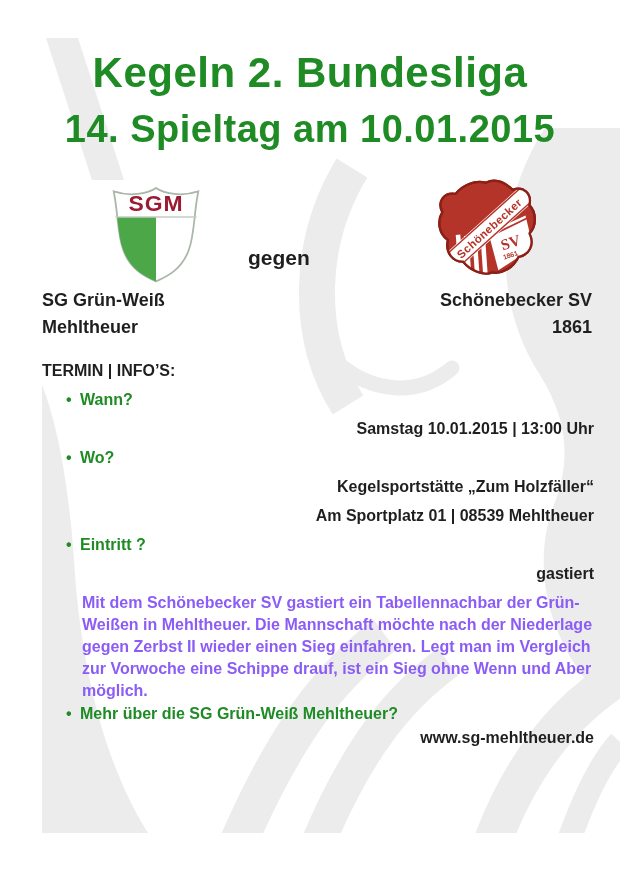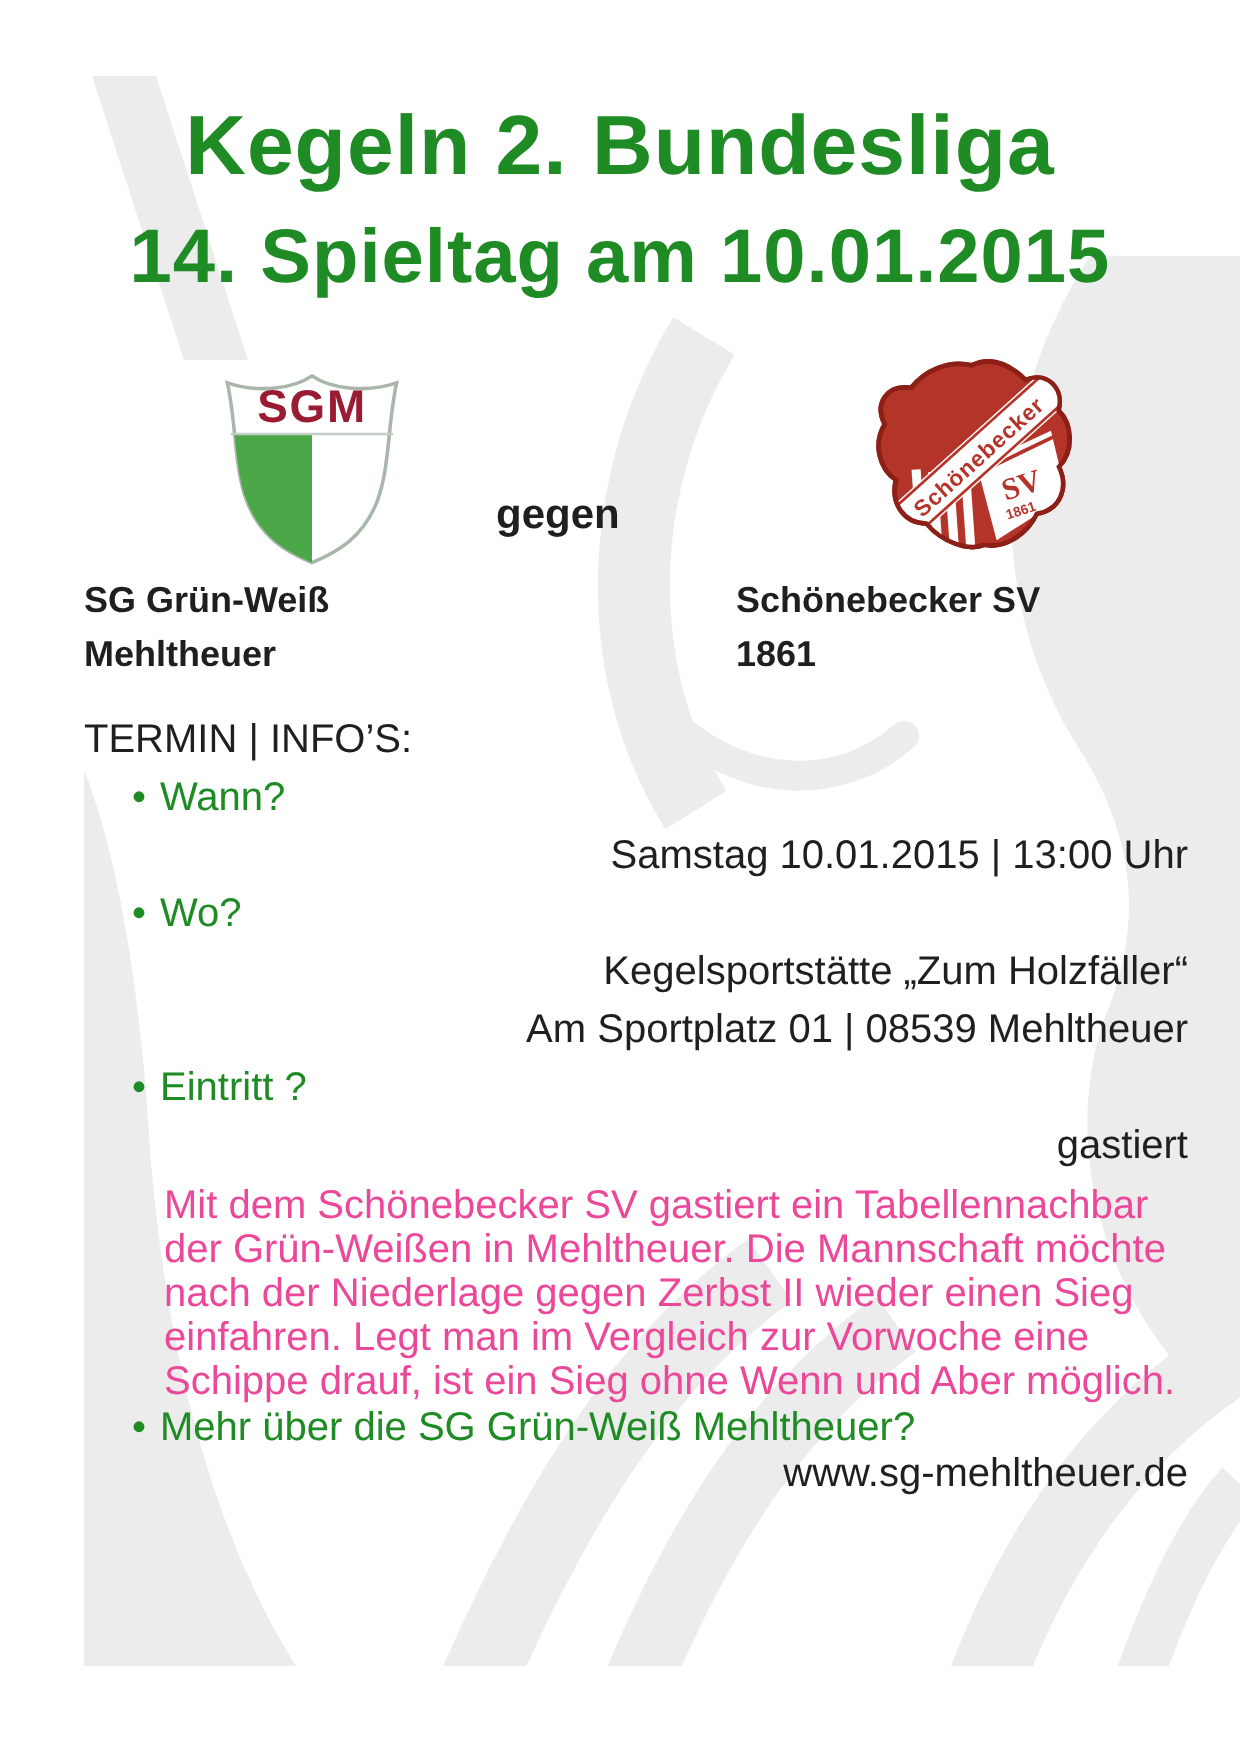--- a/index.html
+++ b/index.html
@@ -10,29 +10,29 @@
   svg.watermark{position:absolute;left:0;top:0;}
   
   .titles{position:absolute;left:0;top:44px;width:620px;text-align:center;color:#1f8b24;font-weight:700;}
   .title-1{font-size:42px;line-height:58px;letter-spacing:0.5px;}
   .title-2{font-size:38px;line-height:50px;margin-top:2px;letter-spacing:0.5px;}
   
   .logo-home{position:absolute;left:106px;top:180px;width:100px;height:104px;}
   .logo-away{position:absolute;left:433px;top:178px;width:112px;height:100px;}
   .versus{position:absolute;left:248px;top:246px;width:104px;font-size:21px;font-weight:700;}
   .names-home{position:absolute;left:42px;top:287px;width:220px;text-align:left;}
-  .names-away{position:absolute;left:368px;top:287px;width:224px;text-align:left;}
+  .names-away{position:absolute;left:368px;top:287px;width:224px;text-align:right;}
   .team-name{font-size:18px;font-weight:700;line-height:27px;}
   
-  .info{position:absolute;left:42px;top:356px;width:552px;font-size:20px;font-weight:400;}
+  .info{position:absolute;left:42px;top:356px;width:552px;font-size:16px;font-weight:700;}
   .info-heading{line-height:29px;color:#1f1f1f;}
   .row-label{color:#1f8b24;line-height:29px;padding-left:24px;}
   .row-label .bullet{display:inline-block;width:14px;color:#1f8b24;}
   .row-detail{line-height:29px;padding-left:40px;color:#1f1f1f;text-align:right;}
-  .para{line-height:22px;padding-left:40px;width:516px;margin-top:4px;color:#ec4899;}
+  .para{line-height:22px;padding-left:40px;width:516px;margin-top:4px;color:#8b5cf6;}
   .row-label.last{line-height:24px;}
   .row-detail.url{line-height:23px;}
 </style>
 </head>
 <body>
 
 <div class="page">
 
   <svg class="watermark" width="620" height="877" viewBox="0 0 620 877" aria-hidden="true">
     <defs>

